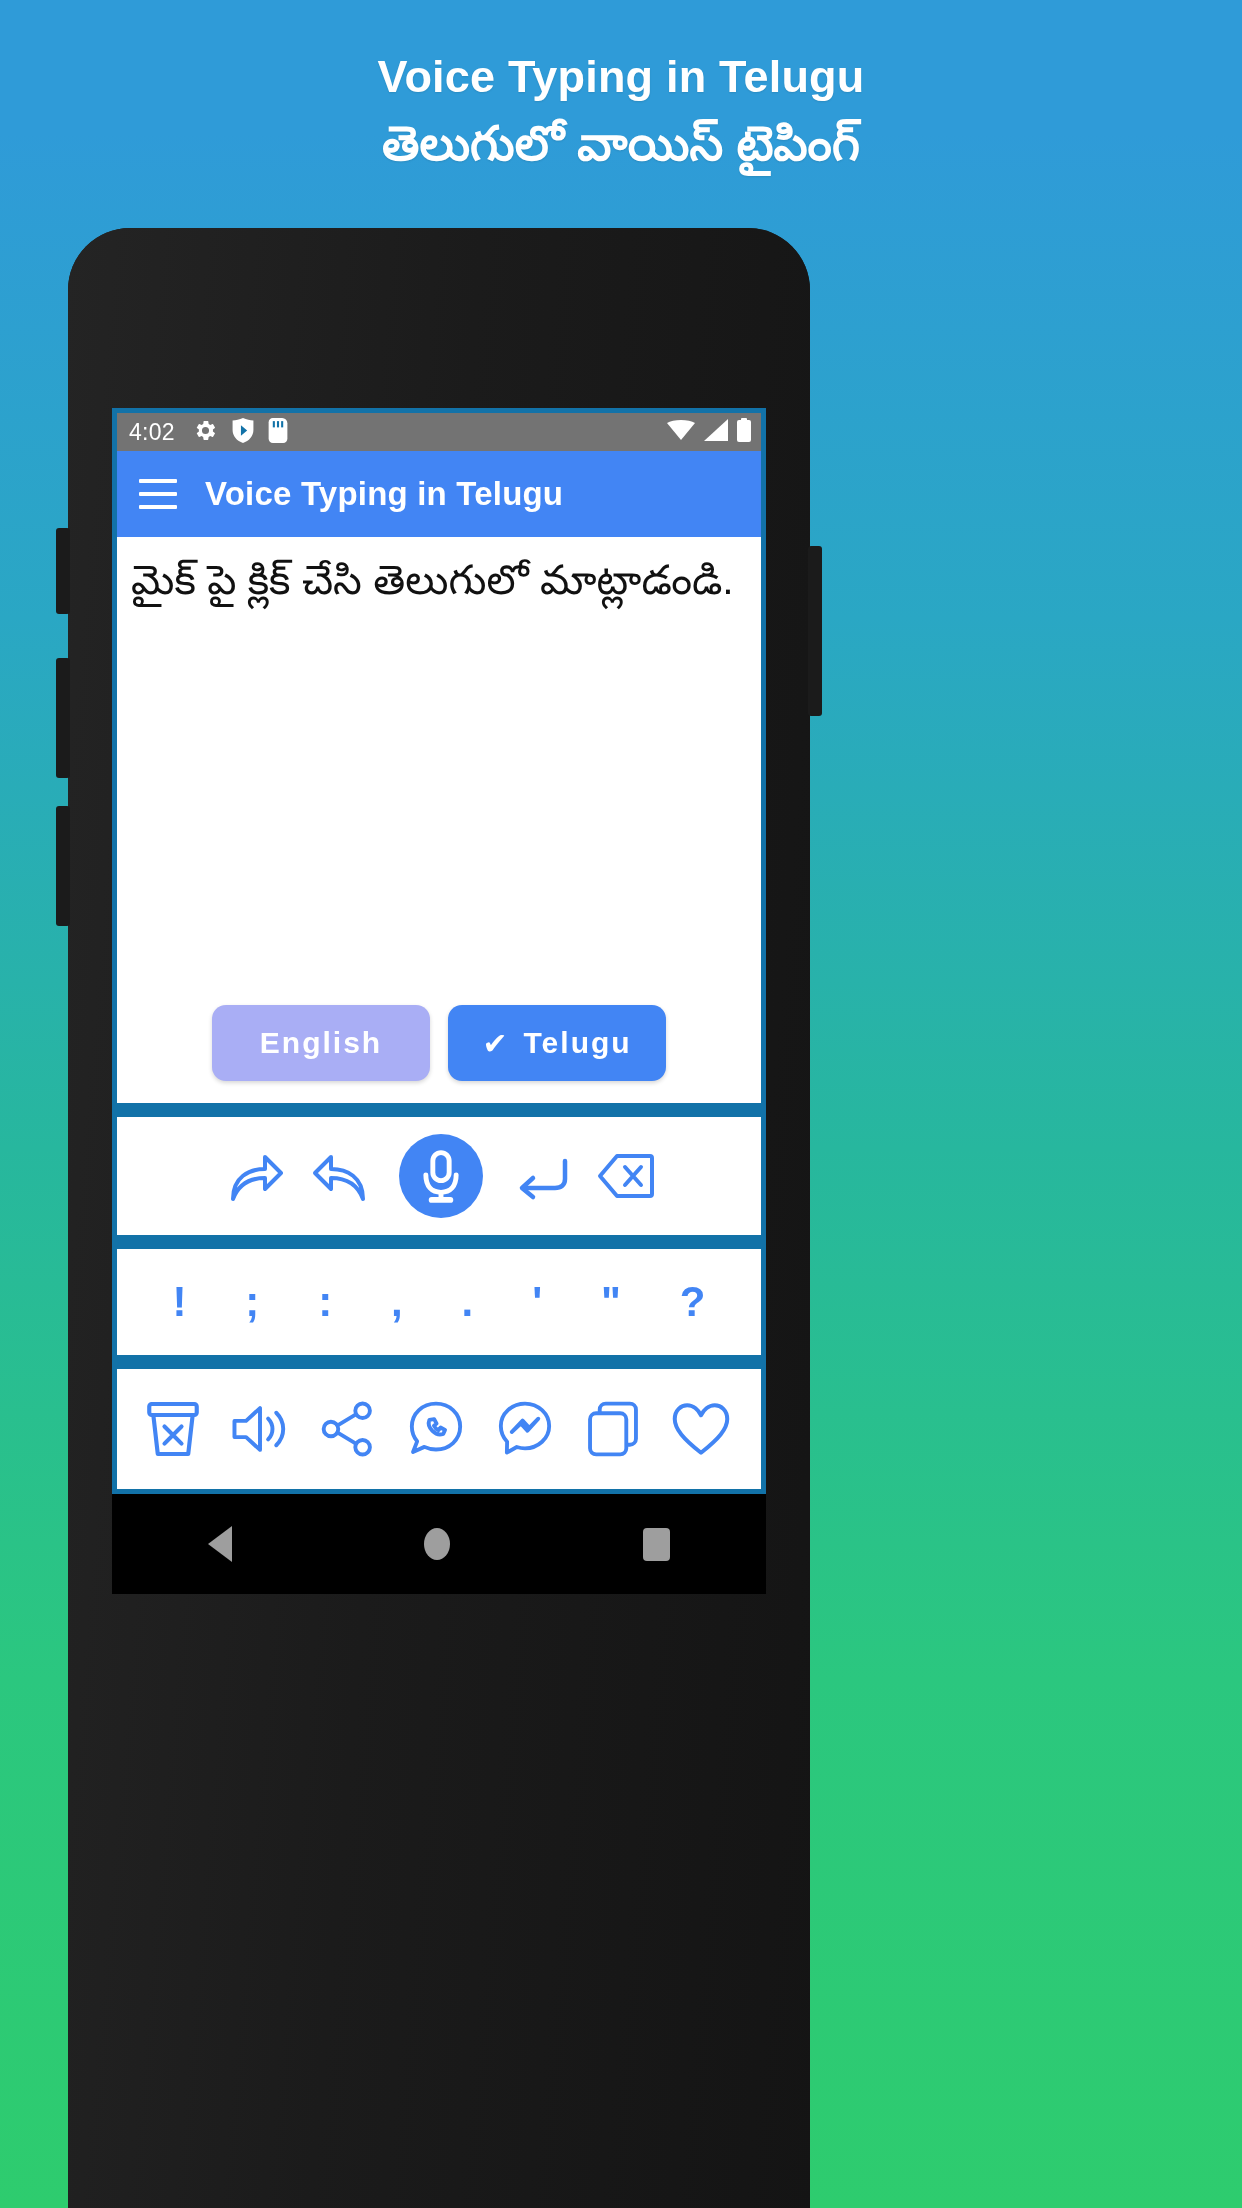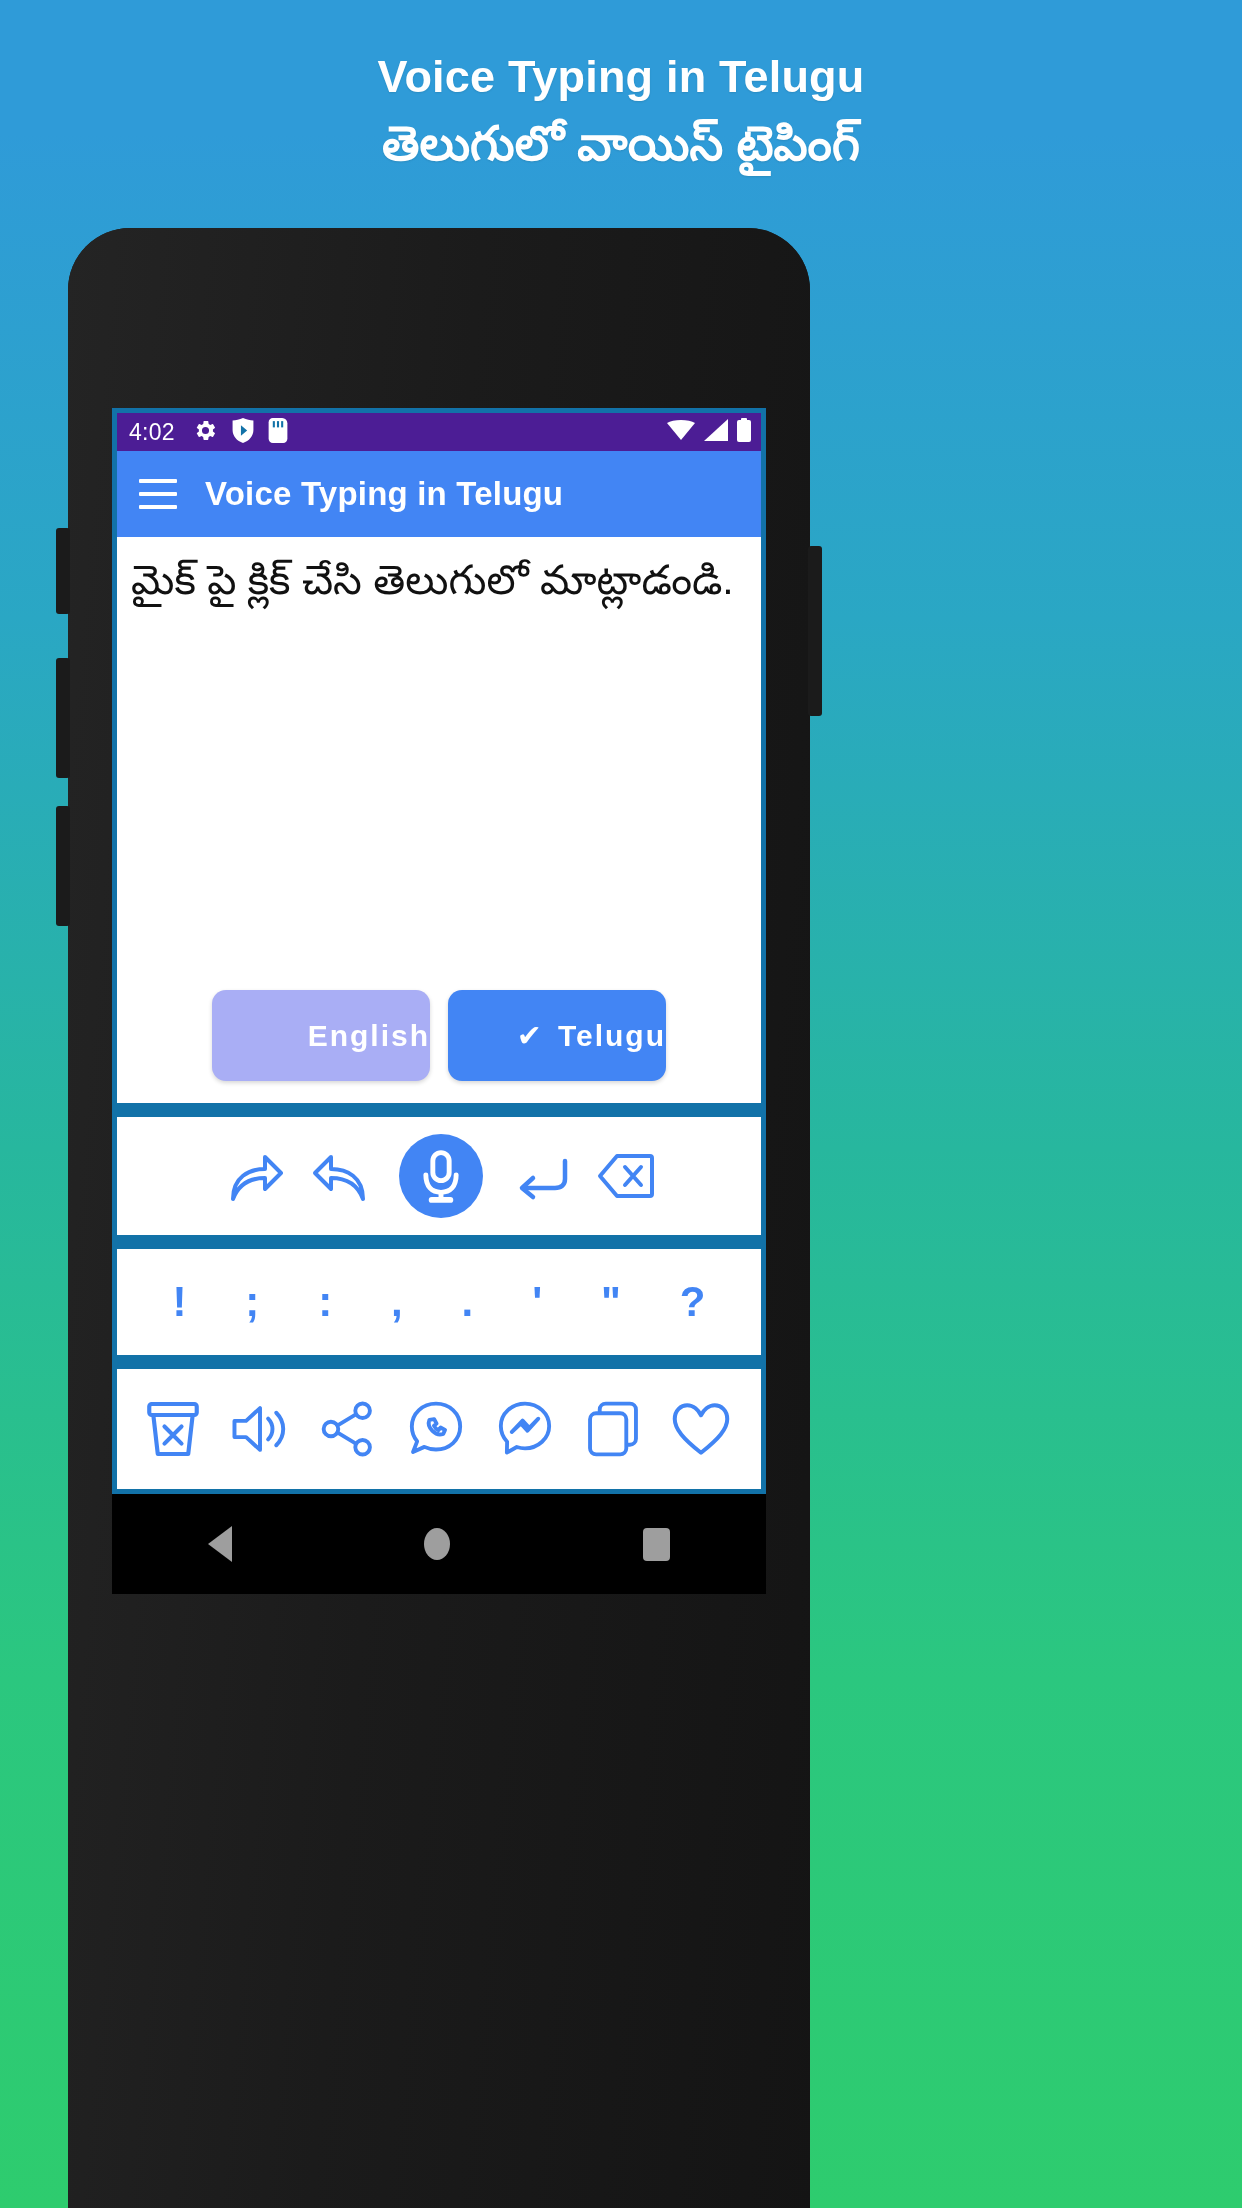--- a/index.html
+++ b/index.html
@@ -72,21 +72,21 @@
     height: 1086px;
     background: #1272a8;
     padding: 5px;
     overflow: hidden;
   }
   .screen-stack { width: 100%; height: 100%; display: flex; flex-direction: column; }
 
   
   .status-bar {
     height: 38px;
-    background: #4c1d95;
+    background: #737373;
     display: flex;
     align-items: center;
     padding: 0 10px 0 12px;
     color: #ffffff;
     flex: 0 0 auto;
   }
   .status-time { font-size: 23px; font-weight: 500; letter-spacing: 0.3px; }
   .status-left-icons { display: flex; align-items: center; gap: 14px; margin-left: 18px; }
   .status-spacer { flex: 1 1 auto; }
   .status-right-icons { display: flex; align-items: center; gap: 9px; }
@@ -128,26 +128,26 @@
     margin-bottom: 26px;
   }
   .lang-row {
     margin-top: auto;
     display: flex;
     justify-content: center;
     gap: 18px;
     padding-bottom: 22px;
   }
   .lang-btn {
-    height: 91px;
+    height: 76px;
     min-width: 218px;
     border-radius: 14px;
     display: flex;
     align-items: center;
-    justify-content: flex-end;
+    justify-content: center;
     font-size: 30px;
     font-weight: bold;
     letter-spacing: 2px;
     color: #ffffff;
     box-shadow: 0 2px 4px rgba(0,0,0,0.16);
   }
   .lang-btn.inactive { background: #a9aef5; }
   .lang-btn.active { background: #4285f4; }
   .lang-btn .tick { margin-right: 14px; font-size: 30px; }
 

